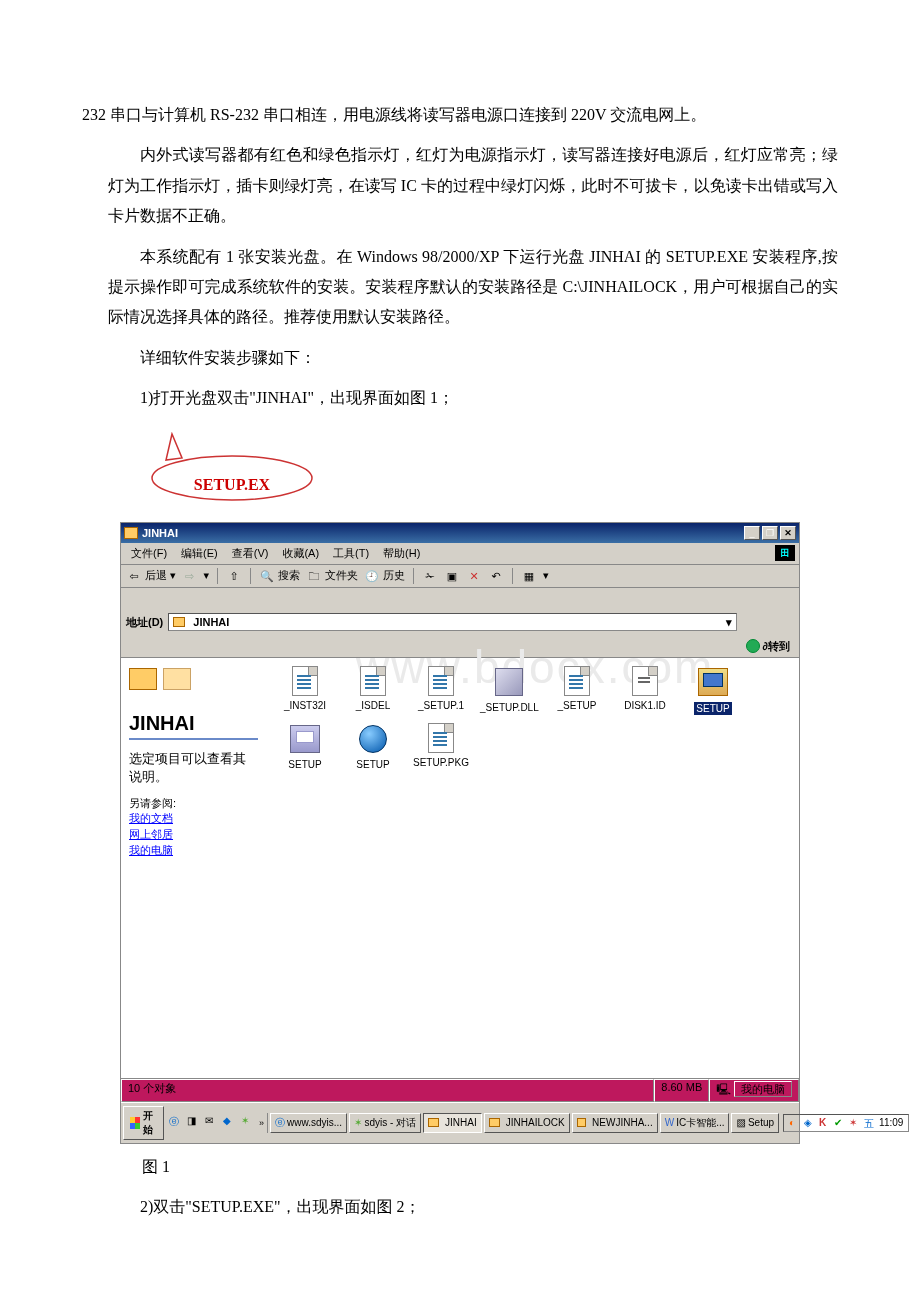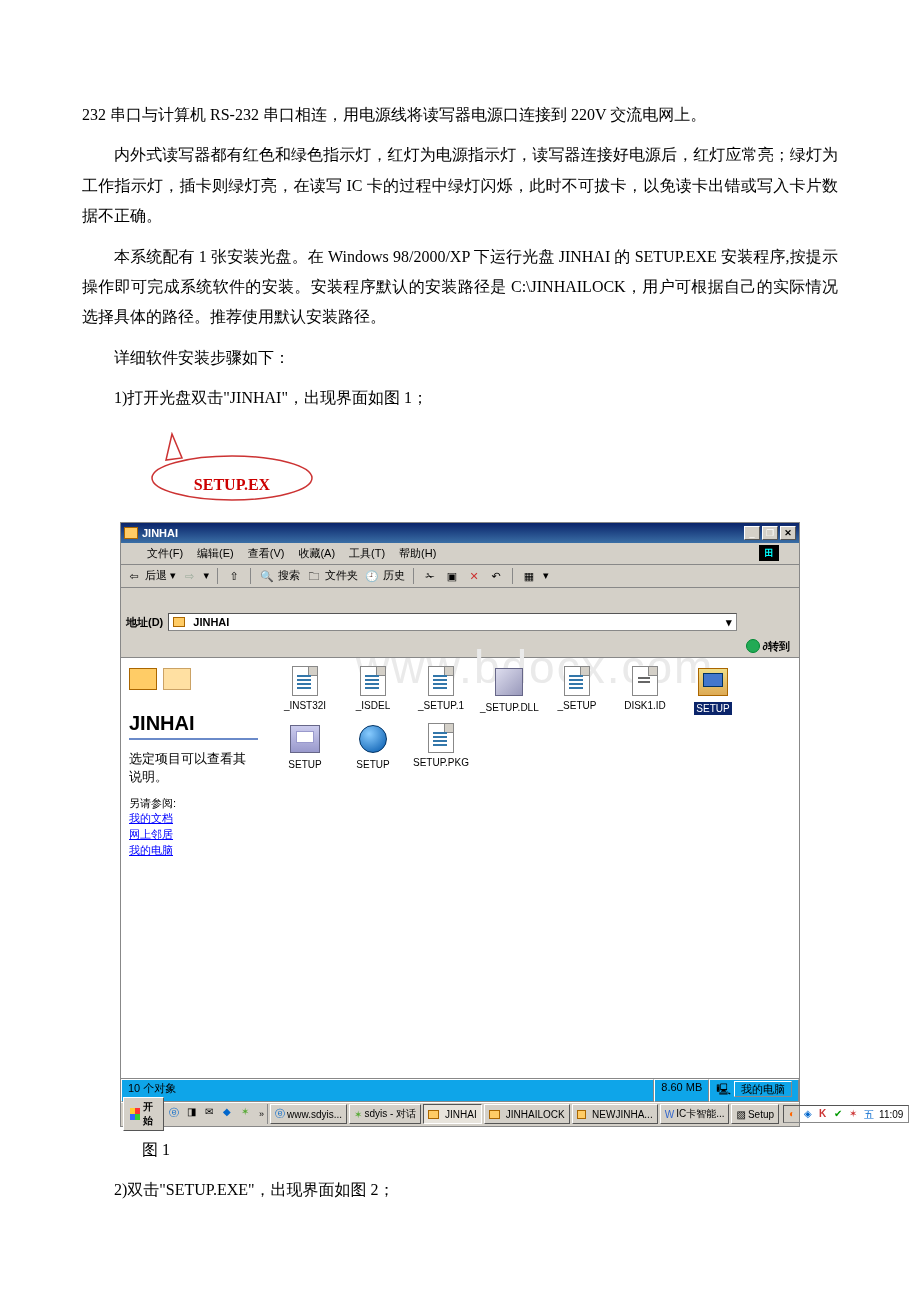--- a/index.html
+++ b/index.html
@@ -1,30 +1,30 @@
 <!DOCTYPE html>
 <html><head>
   <meta charset="utf-8">
   <style>
     * { margin:0; padding:0; box-sizing:border-box; }
     body { font-family: 'SimSun','Songti SC',serif; background:#fff; width:920px; font-size:16px; color:#000; line-height:1.9; }
     .page { padding:100px 82px 60px; }
     p { margin-bottom:10px; text-align:justify; }
-    .indent { text-indent:2em; }
+    .indent { text-indent:2em;margin-left:26px; }
     .callout-wrap { margin:18px 0 20px 60px; width:180px; height:70px; position:relative; }
     .callout-wrap svg { position:absolute; top:0; left:0; }
     .callout-lbl { position:absolute; top:38px; left:0; width:180px; text-align:center; font-family:'Times New Roman',serif; font-weight:bold; color:#c00; font-size:16px; }
     .shot { width:680px; margin:0 auto 8px; border:1px solid #888; font-family:Tahoma,'Microsoft Sans Serif',sans-serif; font-size:11px; background:#fff; color:#000; line-height:normal; }
     .titlebar { background:linear-gradient(#0a246a,#3a6ea5); color:#fff; display:flex; align-items:center; padding:2px 3px; height:20px; }
     .tfolder { width:14px; height:12px; background:#fc6; border:1px solid #a60; margin-right:4px; }
     .tit { flex:1; font-weight:bold; font-size:11px; }
     .winbtns { display:flex; gap:2px; }
     .wbtn { width:16px; height:14px; background:#d4d0c8; border:1px solid #fff; border-right-color:#555; border-bottom-color:#555; font-size:9px; display:flex; align-items:center; justify-content:center; font-family:Arial; }
     .cbtn { background:#d4d0c8; color:#000; font-weight:bold; }
-    .menubar { background:#d4d0c8; padding:2px 20px; display:flex; gap:2px; border-bottom:1px solid #888; align-items:center; }
+    .menubar { background:#d4d0c8; padding:2px 4px; display:flex; gap:2px; border-bottom:1px solid #888; align-items:center; }
     .menubar span { padding:1px 6px; }
     .mlogo { margin-left:auto; width:20px; height:16px; background:#000; display:flex; align-items:center; justify-content:center; color:#0ff; font-size:9px; font-weight:bold; }
     .toolbar { background:#d4d0c8; padding:3px 5px; display:flex; align-items:center; gap:6px; border-bottom:1px solid #888; font-size:11px; }
     .tchunk { display:flex; align-items:center; gap:3px; }
     .sep { width:1px; height:16px; background:#888; margin:0 2px; }
     .tbic { width:16px; height:16px; display:inline-block; text-align:center; line-height:16px; font-size:11px; }
     .addrbar { background:#d4d0c8; padding:3px 5px; display:flex; align-items:center; gap:5px; border-bottom:1px solid #888;font-weight:bold; }
     .addrbox { flex:1; background:#fff; border:1px solid #888; border-top-color:#555; border-left-color:#555; padding:1px 4px; display:flex; align-items:center; gap:4px; height:18px; }
     .go { display:flex; align-items:center; gap:3px; padding:0 4px;margin-top:48px; }
     .go-ic { width:14px; height:14px; border-radius:7px; background:#2a5; border:1px solid #083; }
@@ -43,24 +43,24 @@
     .doc-i::before { content:''; position:absolute; top:0; right:0; width:8px; height:8px; background:#d4d0c8; border-left:1px solid #888; border-bottom:1px solid #888; }
     .doc-i.ln::after { content:''; position:absolute; left:4px; top:8px; width:14px; height:2px; background:#37a; box-shadow:0 4px 0 #37a,0 8px 0 #37a,0 12px 0 #37a; }
     .dll-i { width:28px; height:28px; margin:2px auto; background:linear-gradient(135deg,#dde,#99b); border:1px solid #668; }
     .id-i .doc-i::after { content:''; position:absolute; left:5px; top:10px; width:12px; height:2px; background:#666; box-shadow:0 4px 0 #666; }
     .setup-sel { background:#0a246a; color:#fff; padding:1px 2px; display:inline-block; }
     .setup-ico1 { width:30px; height:28px; margin:2px auto; background:linear-gradient(#ed8,#da5); border:1px solid #a60; position:relative; }
     .setup-ico1::after { content:''; position:absolute; top:4px; left:4px; width:18px; height:12px; background:#47c; border:1px solid #036; }
     .setup-ico2 { width:30px; height:28px; margin:2px auto; background:linear-gradient(#cce,#99c); border:1px solid #668; position:relative; }
     .setup-ico2::after { content:''; position:absolute; top:5px; left:5px; width:16px; height:10px; background:#fff; border:1px solid #99c; }
     .globe { width:28px; height:28px; margin:2px auto; border-radius:14px; background:radial-gradient(circle at 35% 30%,#8cf,#05a); border:1px solid #036; }
-    .status { background:#0ea5e9; display:flex; border-top:1px solid #888; font-size:11px; }
+    .status { background:#be185d; display:flex; border-top:1px solid #888; font-size:11px; }
     .status span { border:1px solid #888; border-top-color:#fff; border-left-color:#fff; padding:1px 6px; }
     .st1 { flex:1; }
-    .taskb { background:#d4d0c8; display:flex; align-items:center; font-size:10px; border-top:1px solid #fff; height:24px; }
+    .taskb { background:#d4d0c8; display:flex; align-items:center; font-size:10px; border-top:1px solid #fff; height:41px; }
     .start { background:#d4d0c8; border:1px solid #fff; border-right-color:#555; border-bottom-color:#555; padding:2px 6px; display:flex; align-items:center; gap:3px; font-weight:bold; margin:1px 2px; }
     .wflag { width:14px; height:12px; display:inline-block; background:conic-gradient(#f33 0 25%,#3c3 0 50%,#36f 0 75%,#fc3 0); }
     .ql { display:flex; gap:2px; padding:0 3px; border-right:1px solid #888; height:20px; align-items:center; }
     .qi { width:16px; height:16px; }
     .tasks { display:flex; gap:2px; flex:1; padding:0 2px; }
     .tbtn { background:#d4d0c8; border:1px solid #fff; border-right-color:#555; border-bottom-color:#555; padding:2px 4px; display:flex; align-items:center; gap:2px; font-size:10px; max-width:86px; overflow:hidden; white-space:nowrap; }
     .tbtn.act { border:1px solid #555; border-right-color:#fff; border-bottom-color:#fff; background:#e8e4dc; }
     .tray { display:flex; align-items:center; gap:3px; border:1px solid #888; border-top-color:#555; border-left-color:#555; padding:2px 5px; margin:1px 2px; }
     .tri { width:12px; height:12px; }
     .figlbl { margin:4px 0 10px 60px; }

